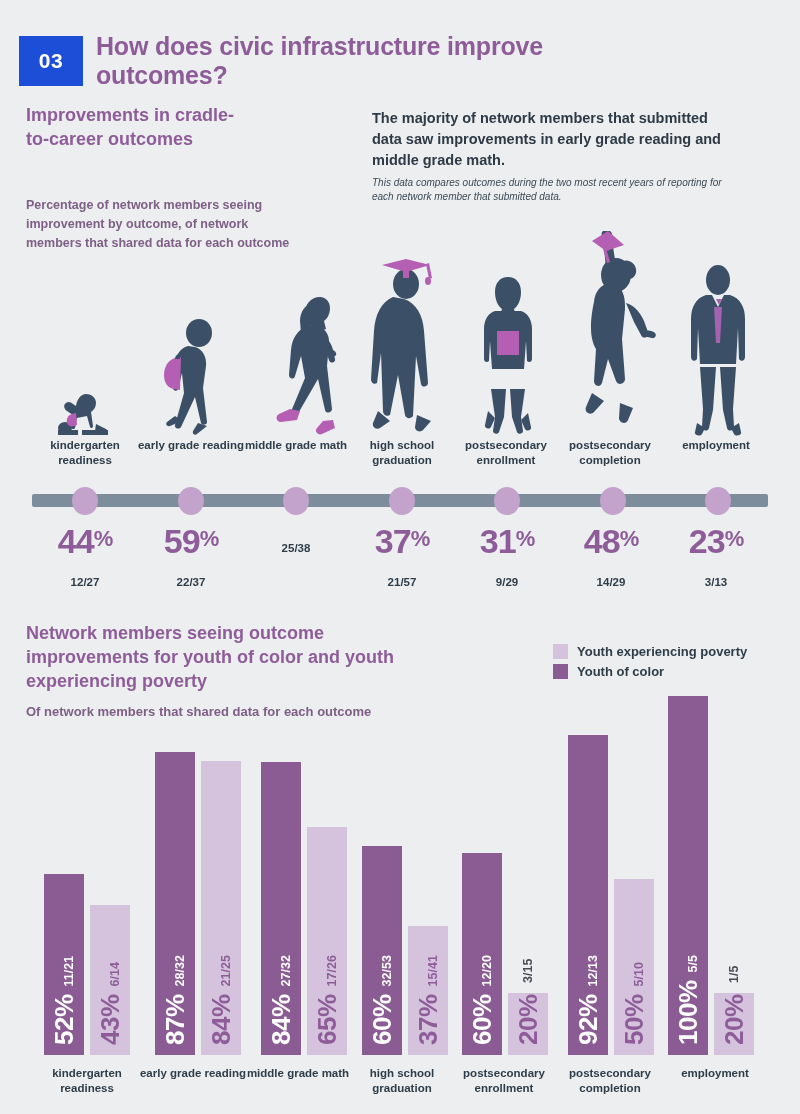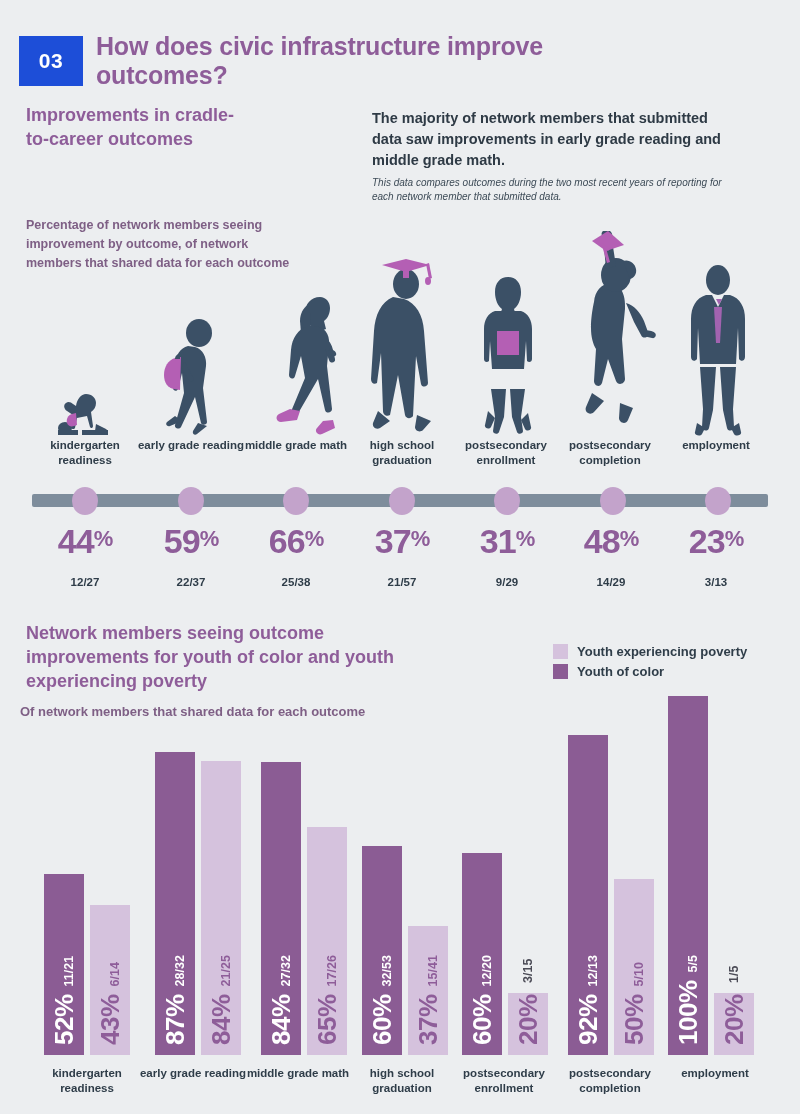--- a/index.html
+++ b/index.html
@@ -34,21 +34,21 @@
     line-height: 1.14; letter-spacing: -.2px;
   }
 
   
   .left-head {
     position: absolute; left: 26px; top: 104px; width: 230px;
     color: #8e5d99; font-size: 18px; font-weight: bold; line-height: 1.32;
   }
   .left-sub {
     position: absolute; left: 26px; top: 196px; width: 265px;
-    color: #7e5f85; font-size: 12.5px; font-weight: bold; line-height: 1.52; margin-top: 20px;
+    color: #7e5f85; font-size: 12.5px; font-weight: bold; line-height: 1.52;
   }
 
   
   .right-head {
     position: absolute; left: 372px; top: 108px; width: 350px;
     color: #2e3a45; font-size: 14.5px; font-weight: bold; line-height: 1.45;
   }
   .right-note {
     position: absolute; left: 372px; top: 176px; width: 366px;
     color: #3c4a56; font-size: 10px; font-style: italic; line-height: 1.42;
@@ -87,21 +87,21 @@
   .pfrac {
     margin-top: 18px; color: #2f3d49; font-size: 11.5px; font-weight: bold;
   }
 
   
   .low-head {
     position: absolute; left: 26px; top: 622px; width: 420px;
     color: #8e5d99; font-size: 18px; font-weight: bold; line-height: 1.33;
   }
   .low-sub {
-    position: absolute; left: 20px; top: 704px; width: 450px;
+    position: absolute; left: 26px; top: 704px; width: 450px;
     color: #7e5f85; font-size: 13px; font-weight: bold;
   }
   .legend { position: absolute; left: 553px; top: 644px; width: 240px; }
   .lg-row { display: flex; align-items: center; margin-bottom: 5px; }
   .lg-sw { width: 15px; height: 15px; margin-right: 9px; flex: 0 0 auto; }
   .lg-txt { color: #2f3d49; font-size: 13px; font-weight: bold; }
 
   
   .chart { position: absolute; left: 0; top: 696px; width: 800px; height: 360px; }
   .bar {
@@ -262,21 +262,20 @@
   <div class="prow">
     <div class="pcell" style="left:30px;  width:110px;">
       <div class="pval"><span>44</span><span class="pct">%</span></div>
       <div class="pfrac">12/27</div>
     </div>
     <div class="pcell" style="left:136px; width:110px;">
       <div class="pval"><span>59</span><span class="pct">%</span></div>
       <div class="pfrac">22/37</div>
     </div>
     <div class="pcell" style="left:241px; width:110px;">
-      <div class="pval"><span>66</span><span class="pct">%</span></div>
       <div class="pfrac">25/38</div>
     </div>
     <div class="pcell" style="left:347px; width:110px;">
       <div class="pval"><span>37</span><span class="pct">%</span></div>
       <div class="pfrac">21/57</div>
     </div>
     <div class="pcell" style="left:452px; width:110px;">
       <div class="pval"><span>31</span><span class="pct">%</span></div>
       <div class="pfrac">9/29</div>
     </div>

